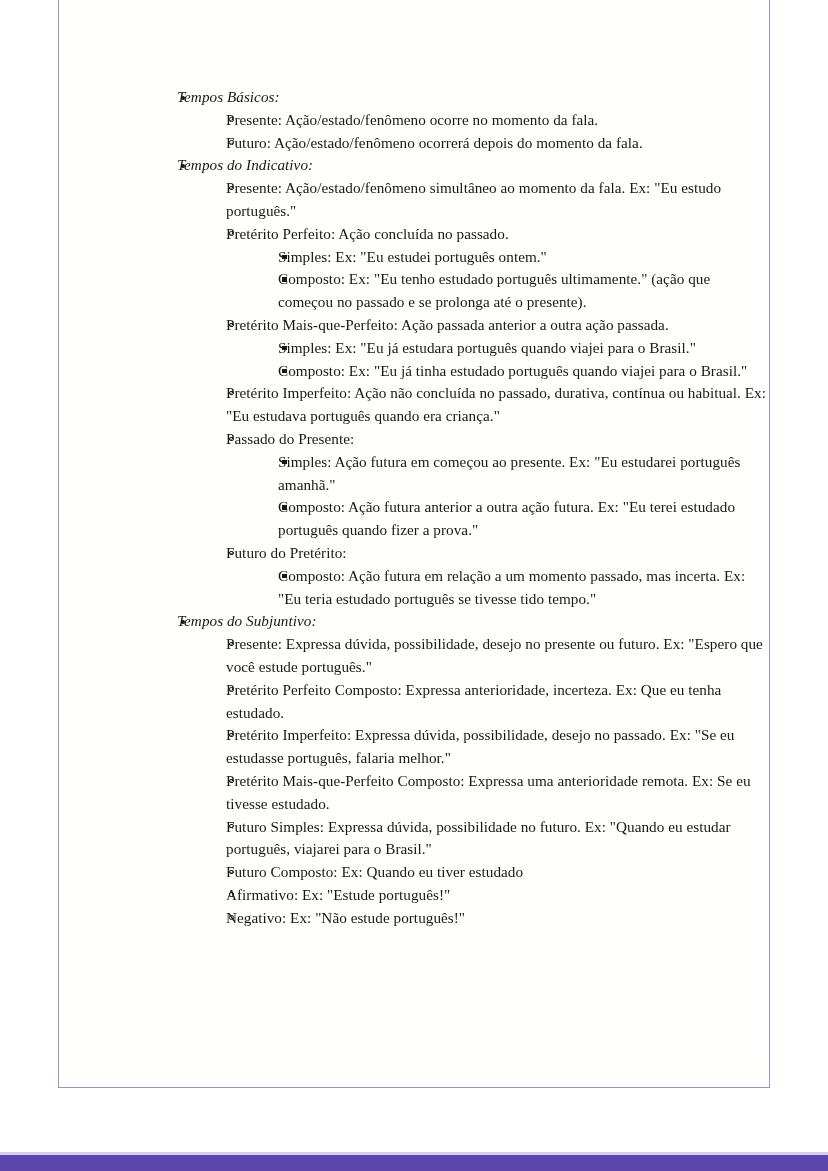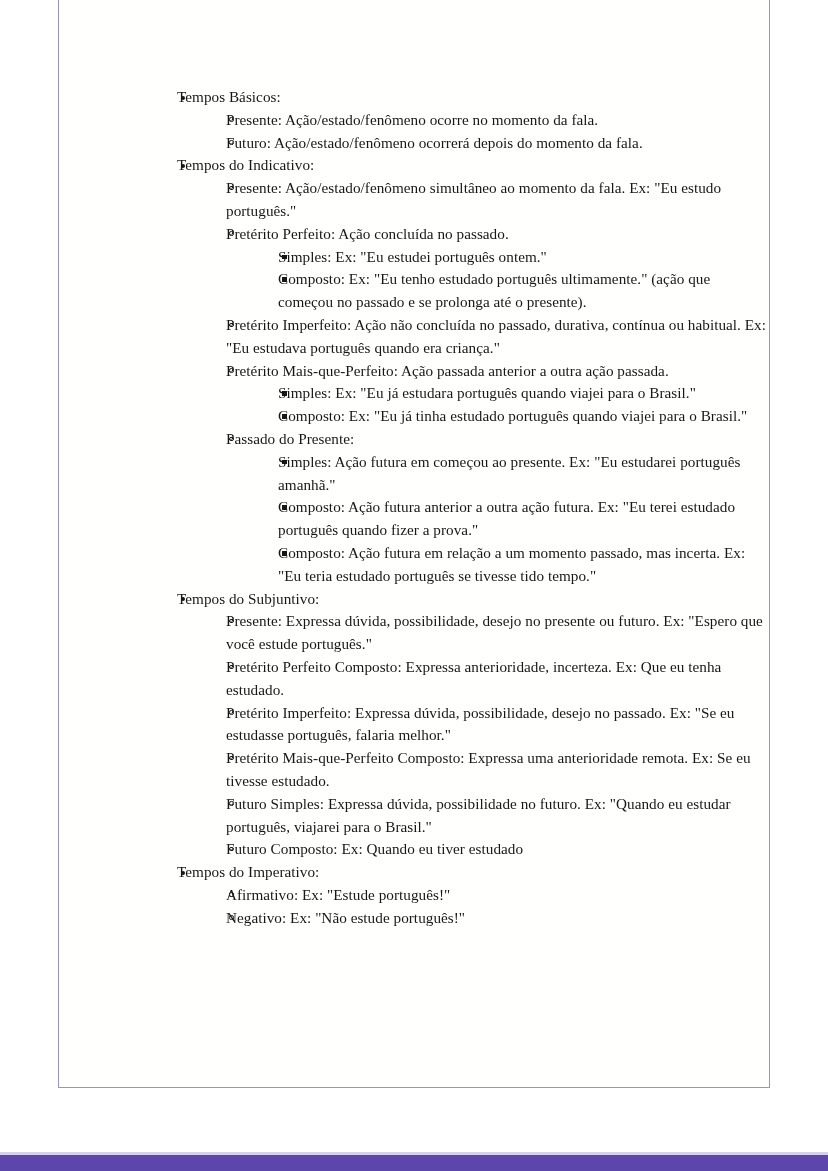--- a/index.html
+++ b/index.html
@@ -95,21 +95,21 @@
     background: #171717;
   }
 
   .txt {
     display: block;
     position: relative;
     padding-right: 4px;
   }
 
   
-  ul.lvl1 > li > .txt { max-width: 620px; }
+  ul.lvl1 > li > .txt { max-width: 620px; font-style: italic; }
   ul.lvl2 > li > .txt { max-width: 596px; }
   ul.lvl3 > li > .txt { max-width: 566px; }
 
   
   #footer-bar {
     position: absolute;
     left: 0;
     top: 1152px;
     width: 828px;
     height: 19px;
@@ -150,48 +150,49 @@
               <li>
                 <span class="txt">Simples: Ex: "Eu estudei português ontem."</span>
               </li>
               <li>
                 <span class="txt">Composto: Ex: "Eu tenho estudado português ultimamente." (ação que começou no passado e se prolonga até o presente).</span>
               </li>
             </ul>
           </li>
 
           <li>
+            <span class="txt">Pretérito Mais-que-Perfeito: Ação passada anterior a outra ação passada.</span>
+            <ul class="lvl3">
+              <li>
+                <span class="txt">Simples: Ex: "Eu já estudara português quando viajei para o Brasil."</span>
+              </li>
+              <li>
+                <span class="txt">Composto: Ex: "Eu já tinha estudado português quando viajei para o Brasil."</span>
+              </li>
+            </ul>
+          </li>
+
+          <li>
             <span class="txt">Pretérito Imperfeito: Ação não concluída no passado, durativa, contínua ou habitual. Ex: "Eu estudava português quando era criança."</span>
           </li>
 
           <li>
-            <span class="txt">Pretérito Mais-que-Perfeito: Ação passada anterior a outra ação passada.</span>
-            <ul class="lvl3">
-              <li>
-                <span class="txt">Simples: Ex: "Eu já estudara português quando viajei para o Brasil."</span>
-              </li>
-              <li>
-                <span class="txt">Composto: Ex: "Eu já tinha estudado português quando viajei para o Brasil."</span>
-              </li>
-            </ul>
-          </li>
-
-          <li>
             <span class="txt">Passado do Presente:</span>
             <ul class="lvl3">
               <li>
                 <span class="txt">Simples: Ação futura em começou ao presente. Ex: "Eu estudarei português amanhã."</span>
               </li>
               <li>
                 <span class="txt">Composto: Ação futura anterior a outra ação futura. Ex: "Eu terei estudado português quando fizer a prova."</span>
               </li>
             </ul>
           </li>
 
           <li>
+            <span class="txt">Futuro do Pretérito:</span>
             <ul class="lvl3">
               <li>
                 <span class="txt">Composto: Ação futura em relação a um momento passado, mas incerta. Ex: "Eu teria estudado português se tivesse tido tempo."</span>
               </li>
             </ul>
           </li>
 
         </ul>
       </li>
 
@@ -213,21 +214,20 @@
           <li>
             <span class="txt">Futuro Simples: Expressa dúvida, possibilidade no futuro. Ex: "Quando eu estudar português, viajarei para o Brasil."</span>
           </li>
           <li>
             <span class="txt">Futuro Composto: Ex: Quando eu tiver estudado</span>
           </li>
         </ul>
       </li>
 
       <li>
-        <span class="txt">Tempos do Imperativo:</span>
         <ul class="lvl2">
           <li>
             <span class="txt">Afirmativo: Ex: "Estude português!"</span>
           </li>
           <li>
             <span class="txt">Negativo: Ex: "Não estude português!"</span>
           </li>
         </ul>
       </li>
 

